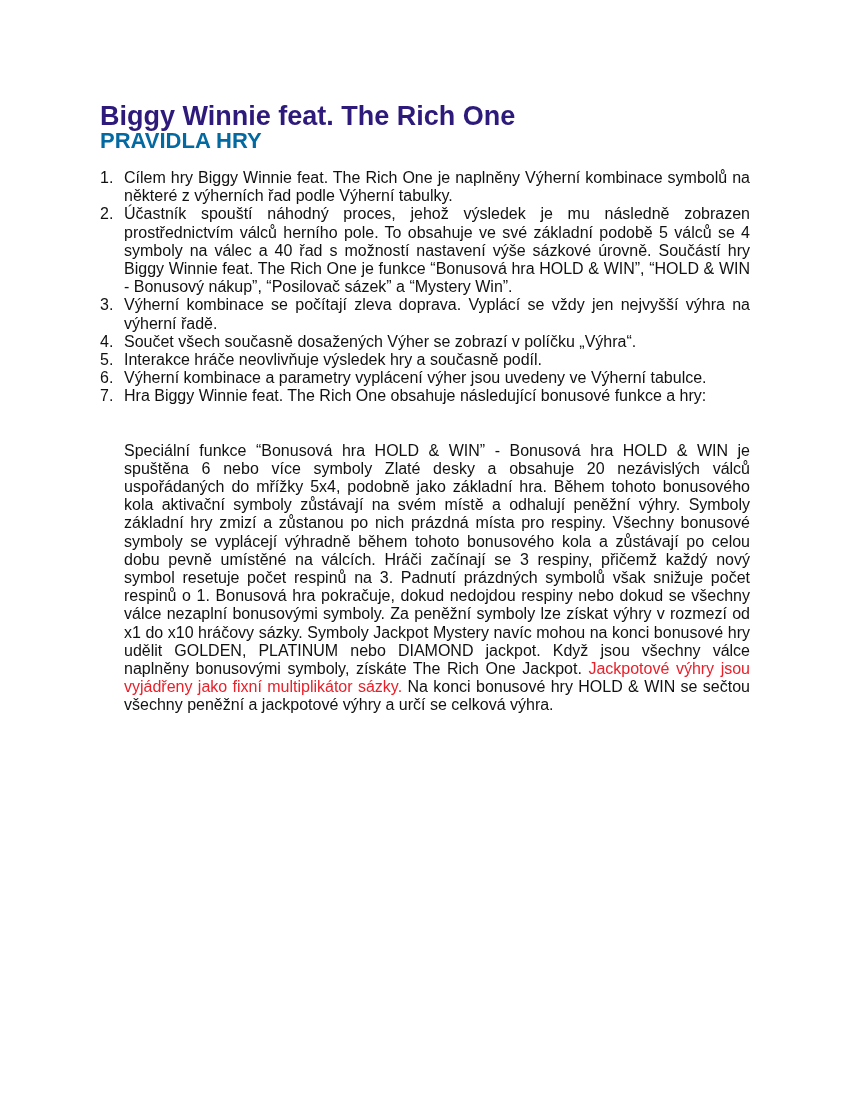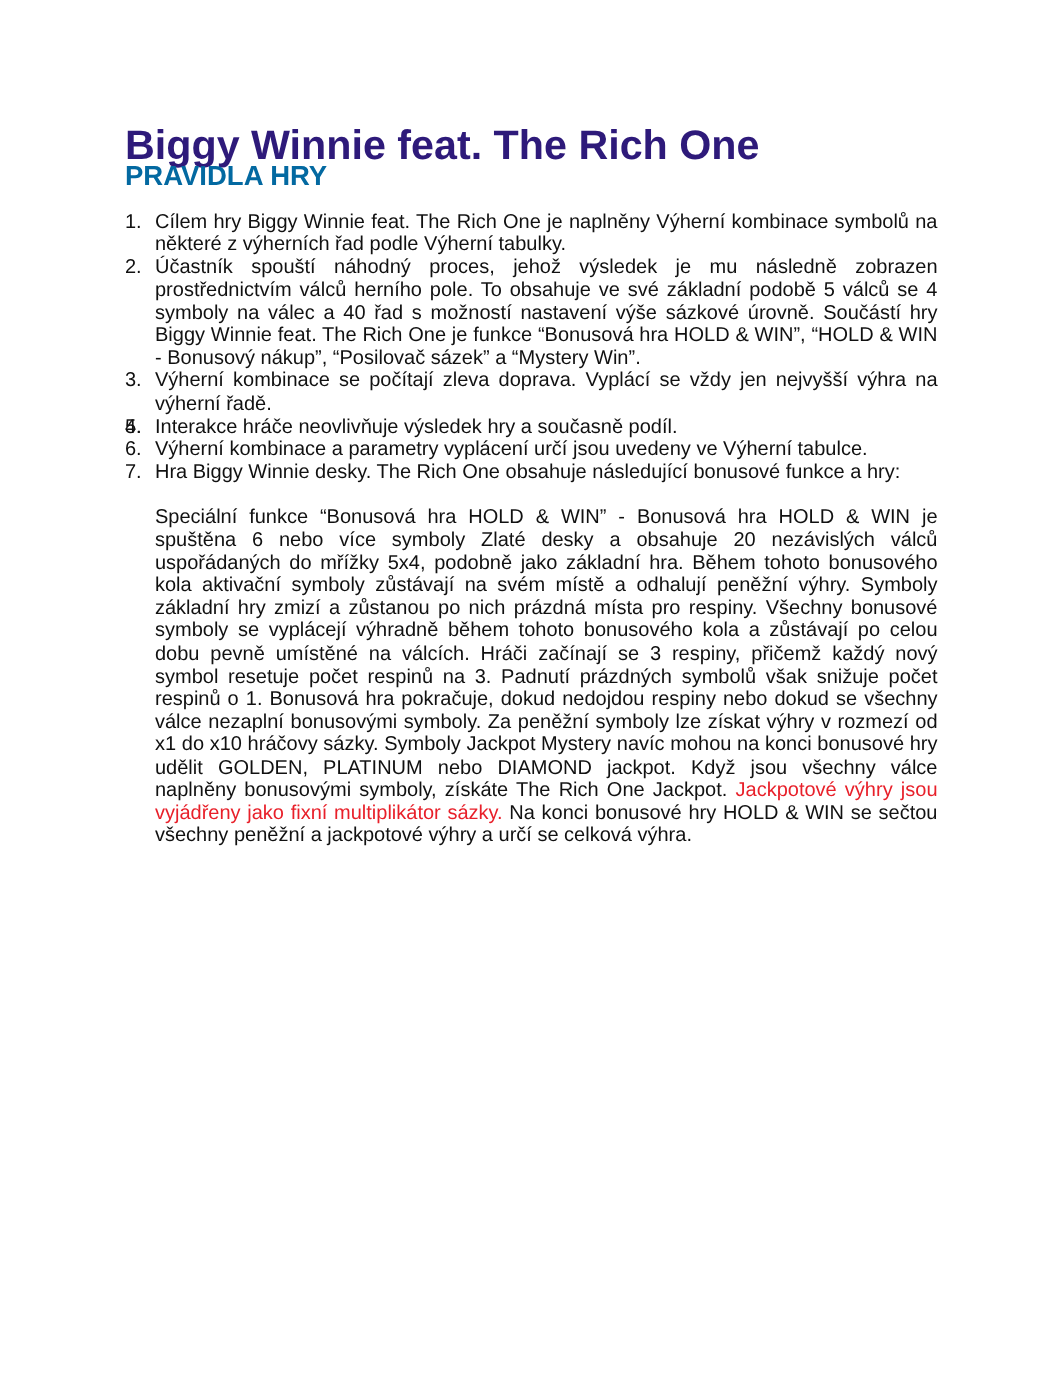--- a/index.html
+++ b/index.html
@@ -1,38 +1,38 @@
 <!DOCTYPE html>
 <html><head>
   <meta charset="utf-8">
   <style>
     html, body { margin: 0; padding: 0; background: #ffffff; }
     body { width: 850px; height: 1100px; position: relative; overflow: hidden;
            font-family: "Liberation Sans", sans-serif; color: #111111; }
     .page { position: absolute; left: 100px; top: 100px; width: 650px; }
-    .title { font-size: 33px; font-weight: bold; color: #2e1a7a; line-height: 32px; margin: 0; }
+    .title { font-size: 27px; font-weight: bold; color: #2e1a7a; line-height: 32px; margin: 0; }
     .subtitle { font-size: 22px; font-weight: bold; color: #0369a1; line-height: 18px; margin: 0 0 1px 0; }
     ol.rules { list-style: none; margin: 19px 0 0 0; padding: 0; font-size: 16px; line-height: 18.2px; }
     ol.rules li { position: relative; padding-left: 24px; text-align: justify; }
     ol.rules li .num { position: absolute; left: 0; top: 0; }
-    .para { margin: 18px 0 0 24px; font-size: 16px; line-height: 18.2px; text-align: justify; }
+    .para { margin: 36px 0 0 24px; font-size: 16px; line-height: 18.2px; text-align: justify; }
     .red { color: #e8202a; }
   </style>
 </head>
 <body>
 
 <div class="page">
   <h1 class="title">Biggy Winnie feat. The Rich One</h1>
   <h2 class="subtitle">PRAVIDLA HRY</h2>
 
   <ol class="rules">
     <li><span class="num">1.</span><span>Cílem hry Biggy Winnie feat. The Rich One je naplněny Výherní kombinace symbolů na některé z výherních řad podle Výherní tabulky.</span></li>
     <li><span class="num">2.</span><span>Účastník spouští náhodný proces, jehož výsledek je mu následně zobrazen prostřednictvím válců herního pole. To obsahuje ve své základní podobě 5 válců se 4 symboly na válec a 40 řad s možností nastavení výše sázkové úrovně. Součástí hry Biggy Winnie feat. The Rich One je funkce “Bonusová hra HOLD &amp; WIN”, “HOLD &amp; WIN - Bonusový nákup”, “Posilovač sázek” a “Mystery Win”.</span></li>
     <li><span class="num">3.</span><span>Výherní kombinace se počítají zleva doprava. Vyplácí se vždy jen nejvyšší výhra na výherní řadě.</span></li>
-    <li><span class="num">4.</span></li>
+    <li><span class="num">4.</span><span>Součet všech současně dosažených Výher se zobrazí v políčku „Výhra“.</span></li>
     <li><span class="num">5.</span><span>Interakce hráče neovlivňuje výsledek hry a současně podíl.</span></li>
-    <li><span class="num">6.</span><span>Výherní kombinace a parametry vyplácení určí jsou uvedeny ve Výherní tabulce.</span></li>
-    <li><span class="num">7.</span><span>Hra Biggy Winnie desky. The Rich One obsahuje následující bonusové funkce a hry:</span></li>
+    <li><span class="num">6.</span><span>Výherní kombinace a parametry vyplácení výher jsou uvedeny ve Výherní tabulce.</span></li>
+    <li><span class="num">7.</span><span>Hra Biggy Winnie feat. The Rich One obsahuje následující bonusové funkce a hry:</span></li>
   </ol>
 
   <p class="para"><span>Speciální funkce “Bonusová hra HOLD &amp; WIN” - Bonusová hra HOLD &amp; WIN je spuštěna 6 nebo více symboly Zlaté desky a obsahuje 20 nezávislých válců uspořádaných do mřížky 5x4, podobně jako základní hra. Během tohoto bonusového kola aktivační symboly zůstávají na svém místě a odhalují peněžní výhry. Symboly základní hry zmizí a zůstanou po nich prázdná místa pro respiny. Všechny bonusové symboly se vyplácejí výhradně během tohoto bonusového kola a zůstávají po celou dobu pevně umístěné na válcích. Hráči začínají se 3 respiny, přičemž každý nový symbol resetuje počet respinů na 3. Padnutí prázdných symbolů však snižuje počet respinů o 1. Bonusová hra pokračuje, dokud nedojdou respiny nebo dokud se všechny válce nezaplní bonusovými symboly. Za peněžní symboly lze získat výhry v rozmezí od x1 do x10 hráčovy sázky. Symboly Jackpot Mystery navíc mohou na konci bonusové hry udělit GOLDEN, PLATINUM nebo DIAMOND jackpot. Když jsou všechny válce naplněny bonusovými symboly, získáte The Rich One Jackpot. </span><span class="red">Jackpotové výhry jsou vyjádřeny jako fixní multiplikátor sázky.</span><span> Na konci bonusové hry HOLD &amp; WIN se sečtou všechny peněžní a jackpotové výhry a určí se celková výhra.</span></p>
 
 </div>
 
 </body></html>

